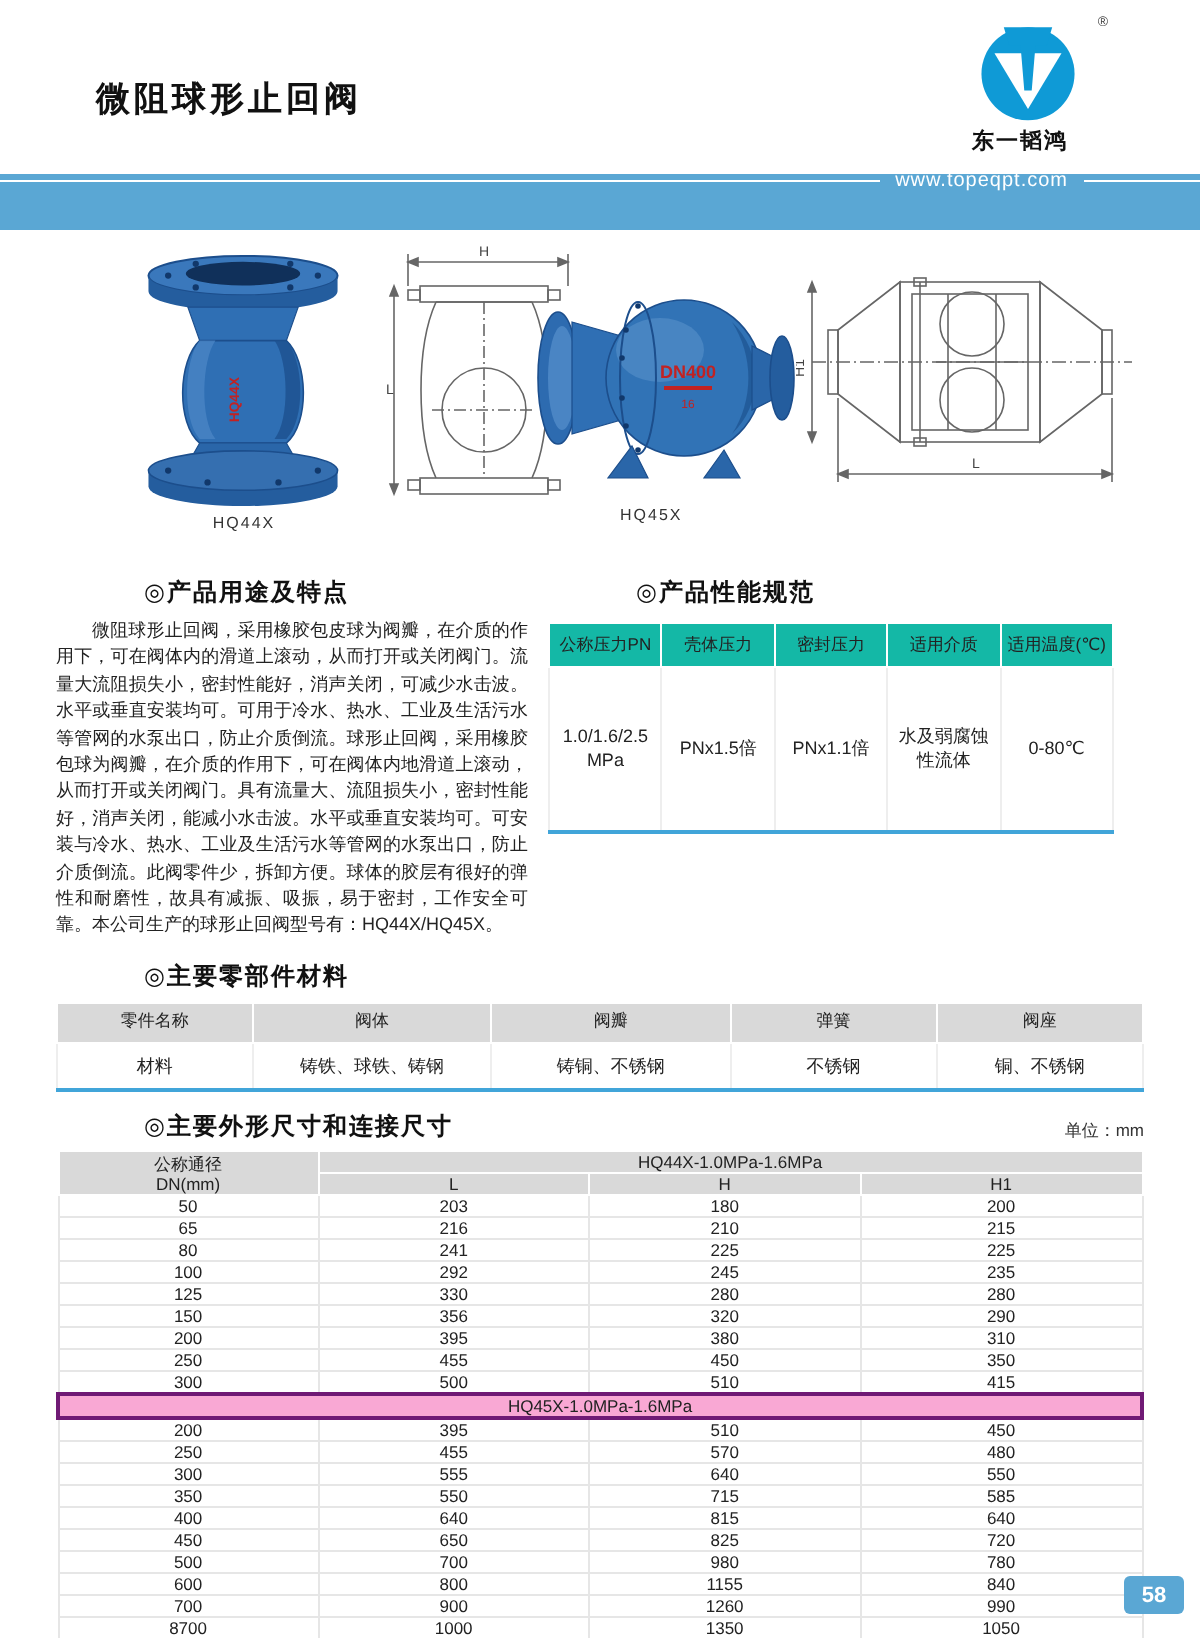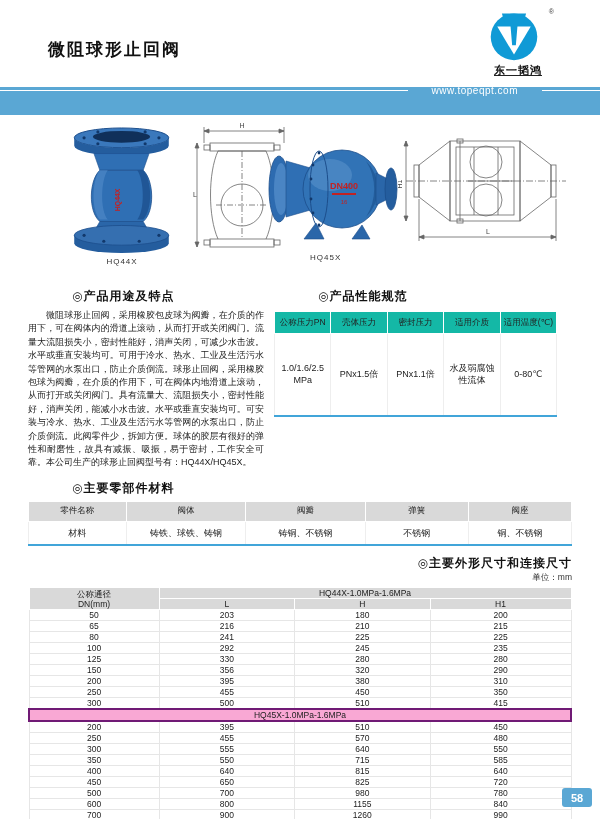--- a/index.html
+++ b/index.html
@@ -8,28 +8,27 @@
     position:relative; width:600px; height:819px; margin:0 auto;
     background:#ffffff; overflow:hidden;
     font-family:"Liberation Sans","DejaVu Sans",sans-serif; color:#222;
   }
   
   .header { position:relative; height:87px; }
   .page-title {
     position:absolute; left:48px; top:38px;
     font-size:17px; font-weight:bold; letter-spacing:2px; color:#111;
   }
-  .brand { position:absolute; right:50px; top:8px; width:64px; text-align:center;text-decoration:underline; }
+  .brand { position:absolute; right:50px; top:8px; width:64px; text-align:left; }
   .brand-reg { position:absolute; right:-4px; top:0; font-size:7px; color:#444; }
   .brand-name { margin-top:1px; font-size:11px; font-weight:bold; letter-spacing:1px; color:#111; white-space:nowrap; }
   
   .banner {
     height:28px; background:#5aa7d4; display:flex; align-items:center;
     padding-bottom:22px;
-    gap:16px;
   }
   .banner-line { height:1px; background:#ffffff; }
   .banner-line.left { flex:1; }
   .banner-line.right { width:58px; }
   .banner-text { color:#ffffff; font-size:10px; letter-spacing:0.5px; padding:0 8px; white-space:nowrap; }
   
   .figures { position:relative; height:165px; }
   .fig { position:absolute; }
   .fig-label { text-align:center; font-size:8px; color:#333; margin-top:2px; letter-spacing:1px; }
   
@@ -56,21 +55,21 @@
     padding:2px; line-height:12px;
   }
   
   .mat-table { margin-top:4px; }
   .mat-table th {
     background:#d9d9d9; font-weight:normal; font-size:8.5px; height:20px;
     border:1px solid #ffffff;
   }
   .mat-table td { height:24px; font-size:9px; border:1px solid #eeeeee; }
   
-  .dim-head { display:flex; align-items:flex-end; justify-content:space-between; margin-top:9px;flex-direction:column; }
+  .dim-head { display:flex; align-items:flex-end; justify-content:space-between; margin-top:9px; }
   .unit-label { font-size:8.5px; color:#333;margin-left:35px; }
   .dim-table { margin-top:3px; }
   .dim-table th {
     background:#d9d9d9; font-weight:normal; font-size:8.5px;
     border:1px solid #ffffff; height:11px; line-height:10px; padding:0;
   }
   .dim-table th.dn-th { height:22px; }
   .dim-table td {
     height:11px; line-height:10px; font-size:8.5px; padding:0;
     border:1px solid #e6e6e6; color:#222;

